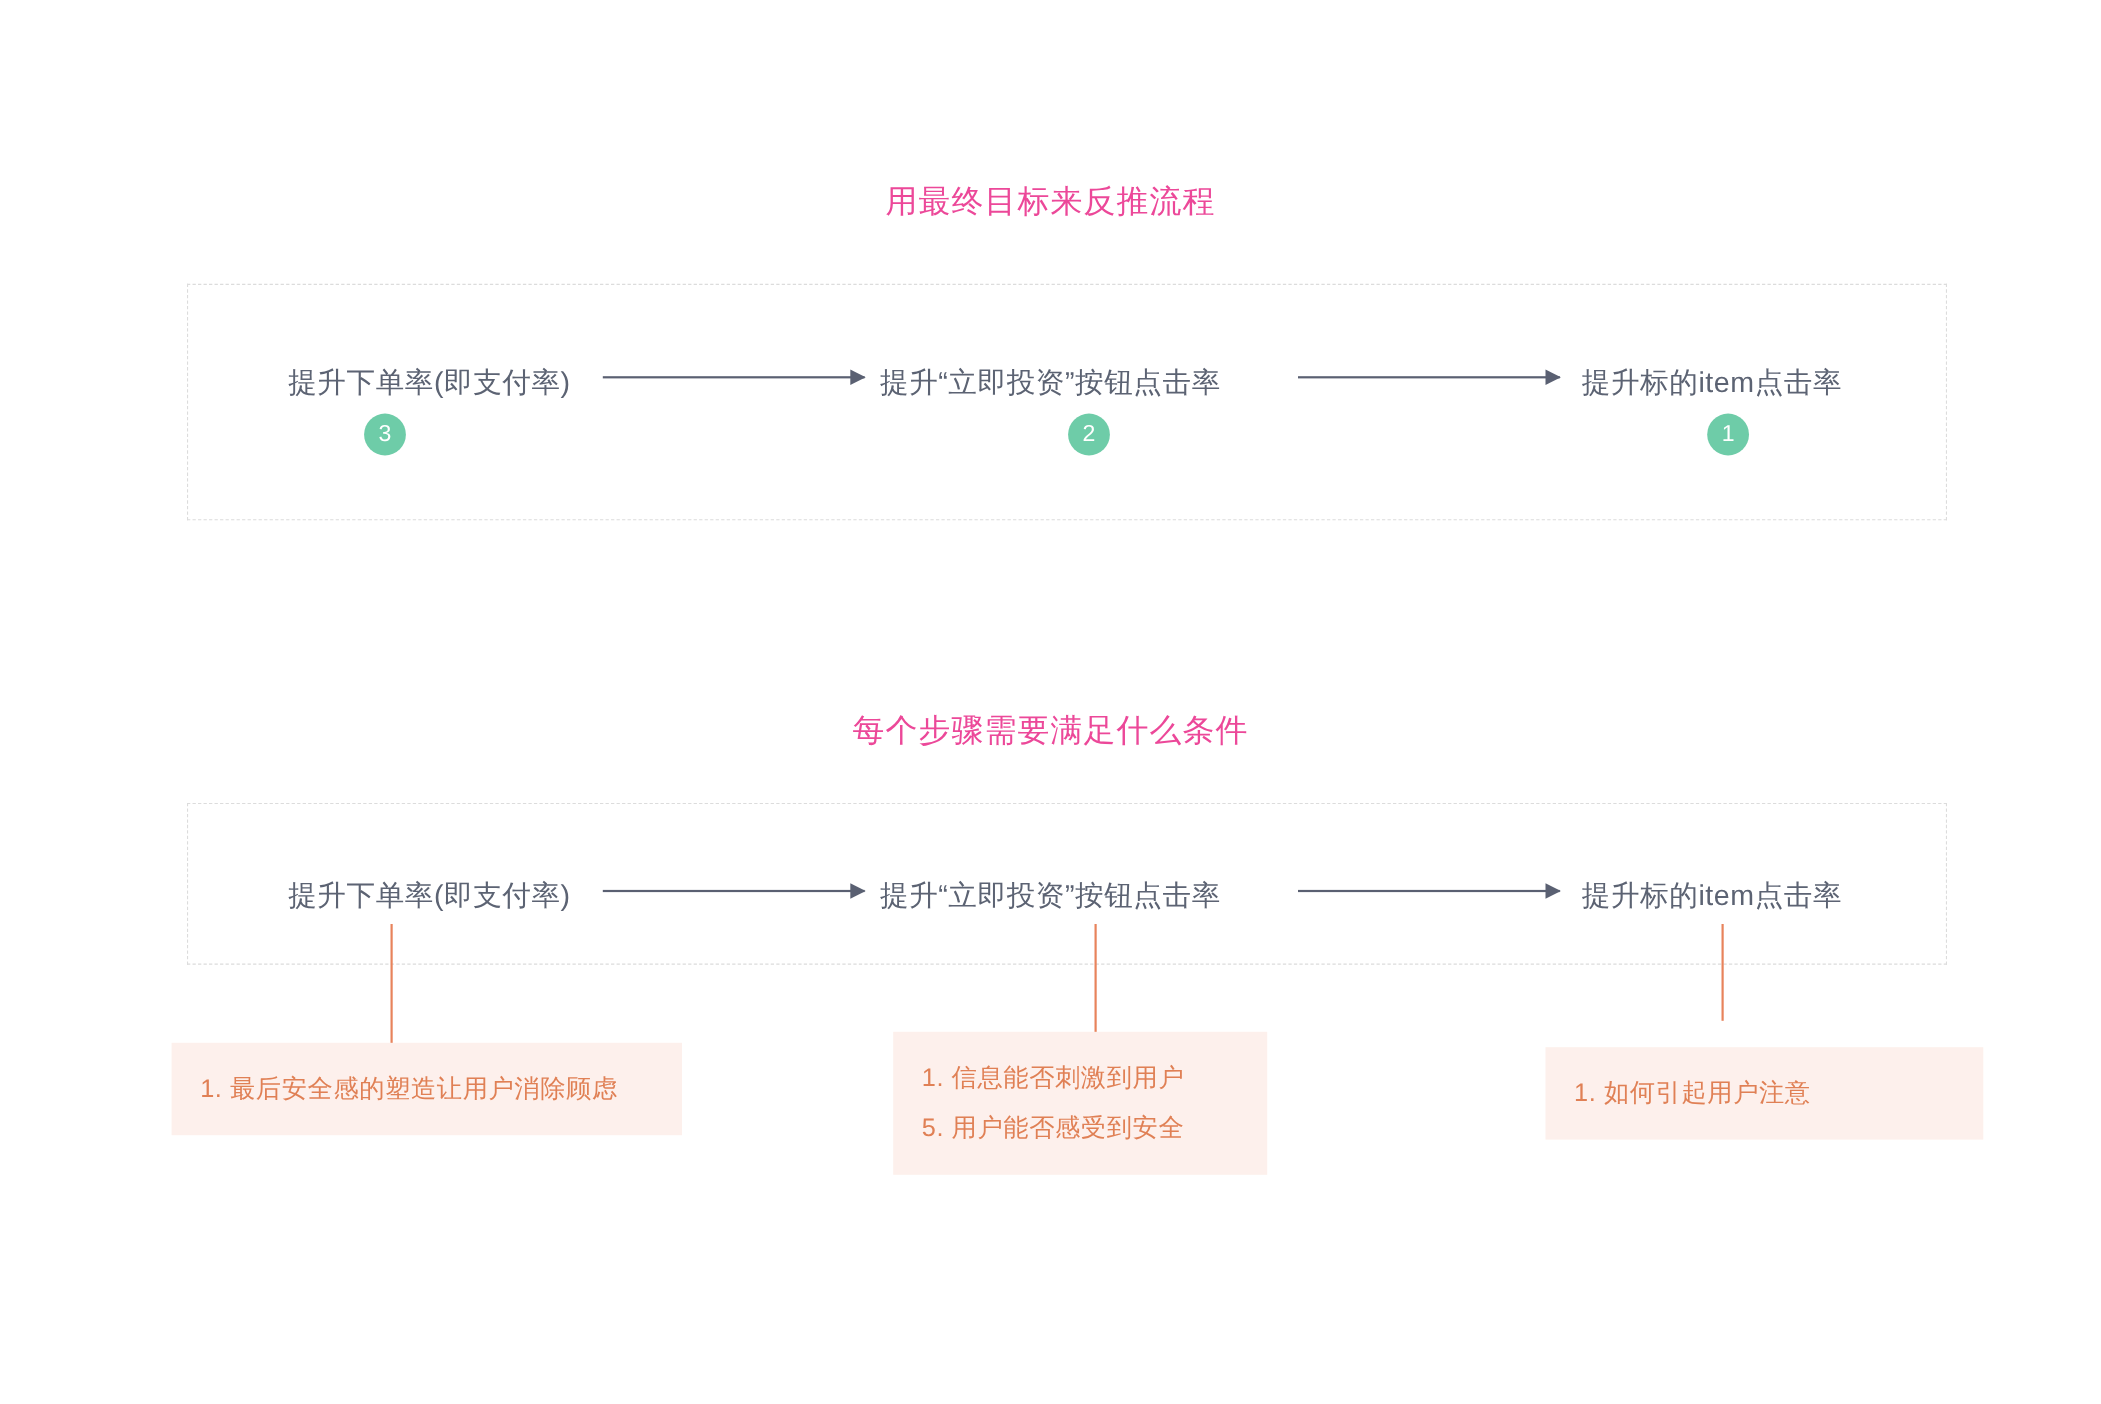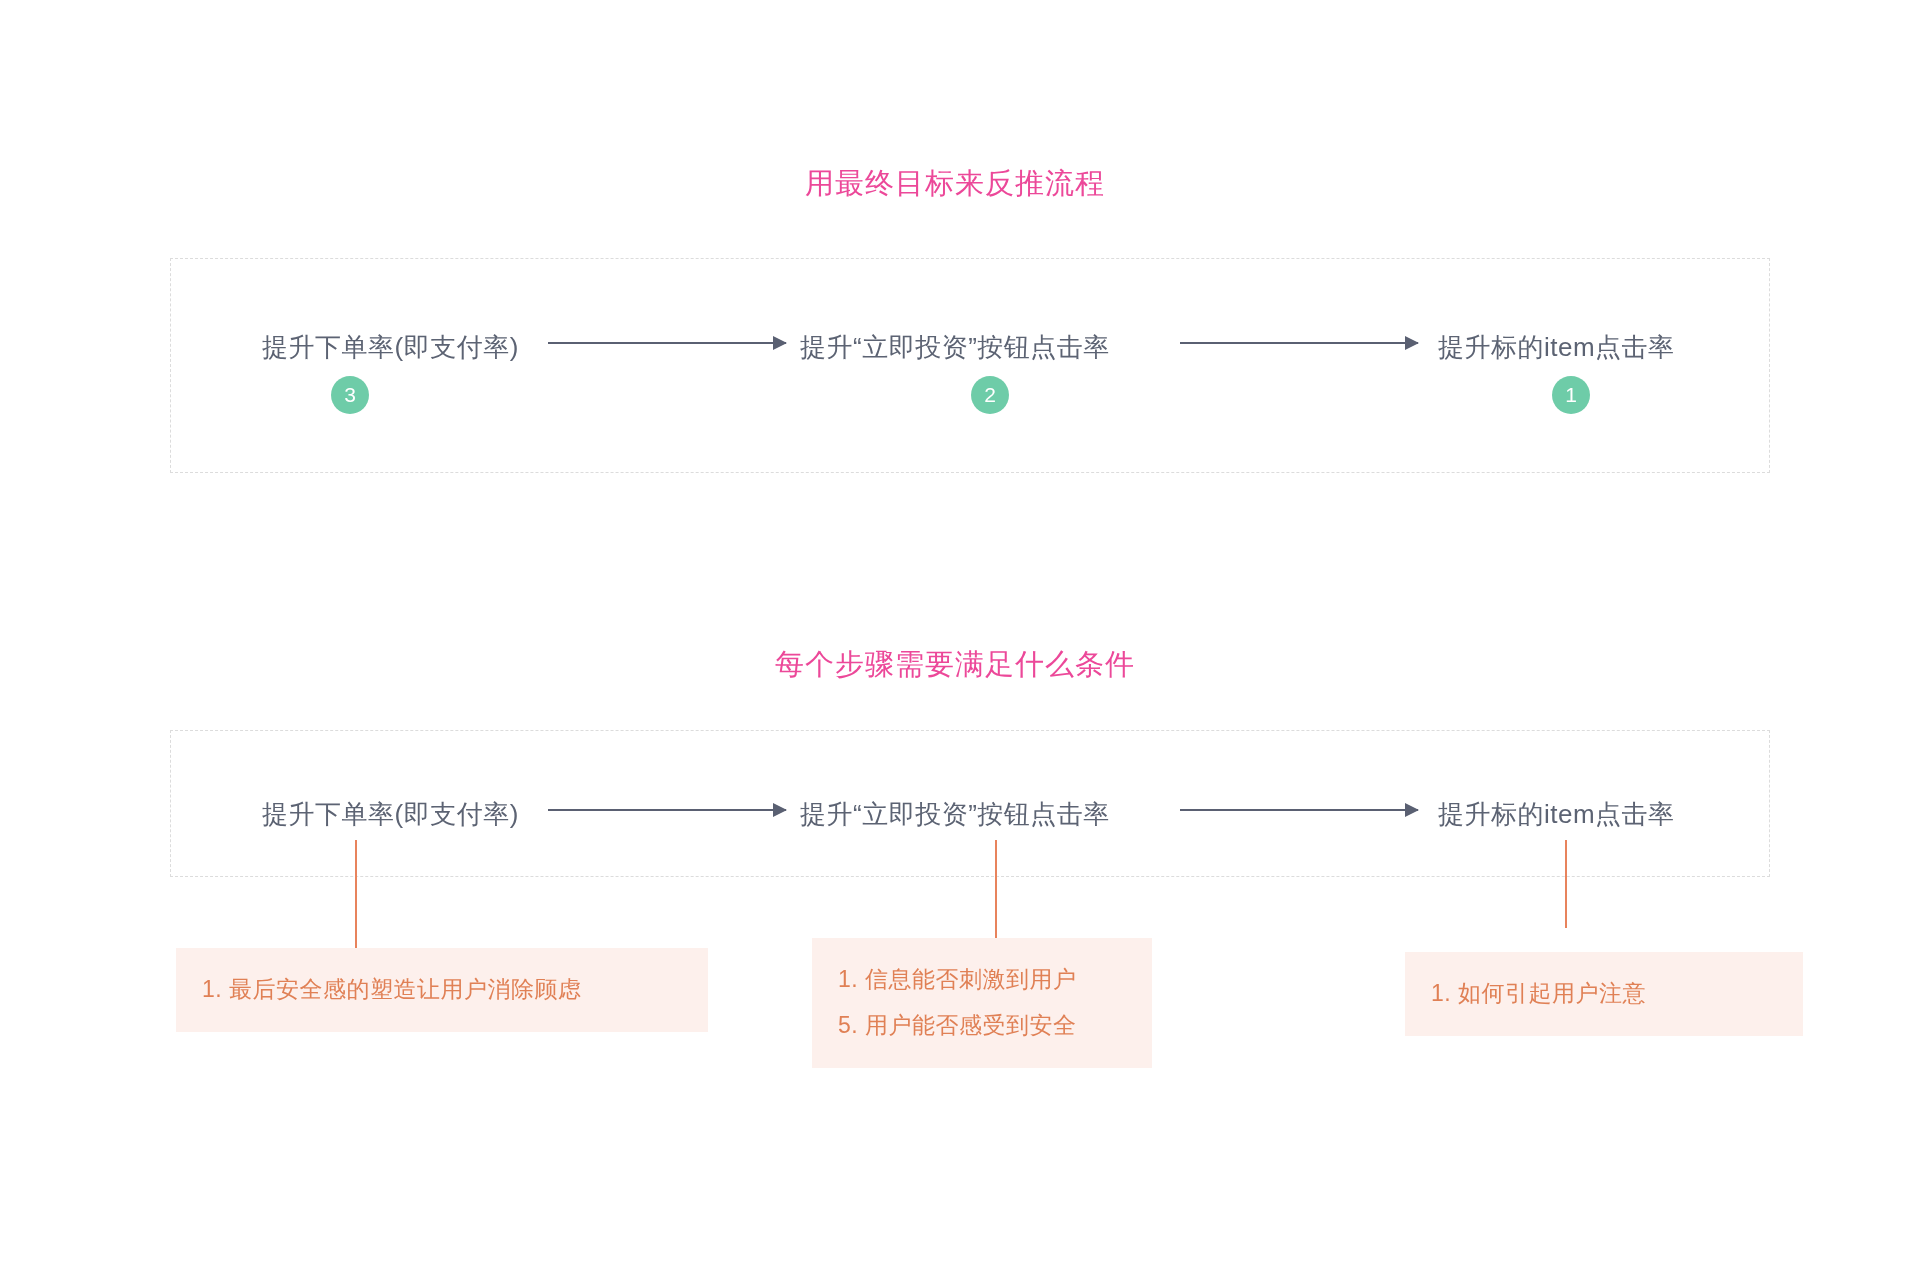--- a/index.html
+++ b/index.html
@@ -103,21 +103,21 @@
   <div class="flow-node" style="left:262px; top:797px;">提升下单率(即支付率)</div>
   <div class="arrow" style="left:548px; top:809px; width:238px;"></div>
   <div class="flow-node" style="left:800px; top:797px;">提升“立即投资”按钮点击率</div>
   <div class="arrow" style="left:1180px; top:809px; width:238px;"></div>
   <div class="flow-node" style="left:1438px; top:797px;">提升标的item点击率</div>
 
   <div class="vline" style="left:355px; top:840px; height:115px;"></div>
   <div class="vline" style="left:995px; top:840px; height:100px;"></div>
   <div class="vline" style="left:1565px; top:840px; height:88px;"></div>
 
-  <div class="note-box" style="left:176px; top:948px; width:532px;">
+  <div class="note-box" style="left:156px; top:948px; width:464px;">
     <div class="note-line">1. 最后安全感的塑造让用户消除顾虑</div>
   </div>
 
   <div class="note-box" style="left:812px; top:938px; width:340px;">
     <div class="note-line">1. 信息能否刺激到用户</div>
     <div class="note-line">5. 用户能否感受到安全</div>
   </div>
 
   <div class="note-box" style="left:1405px; top:928px; width:398px;margin-top:24px;">
     <div class="note-line">1. 如何引起用户注意</div>

